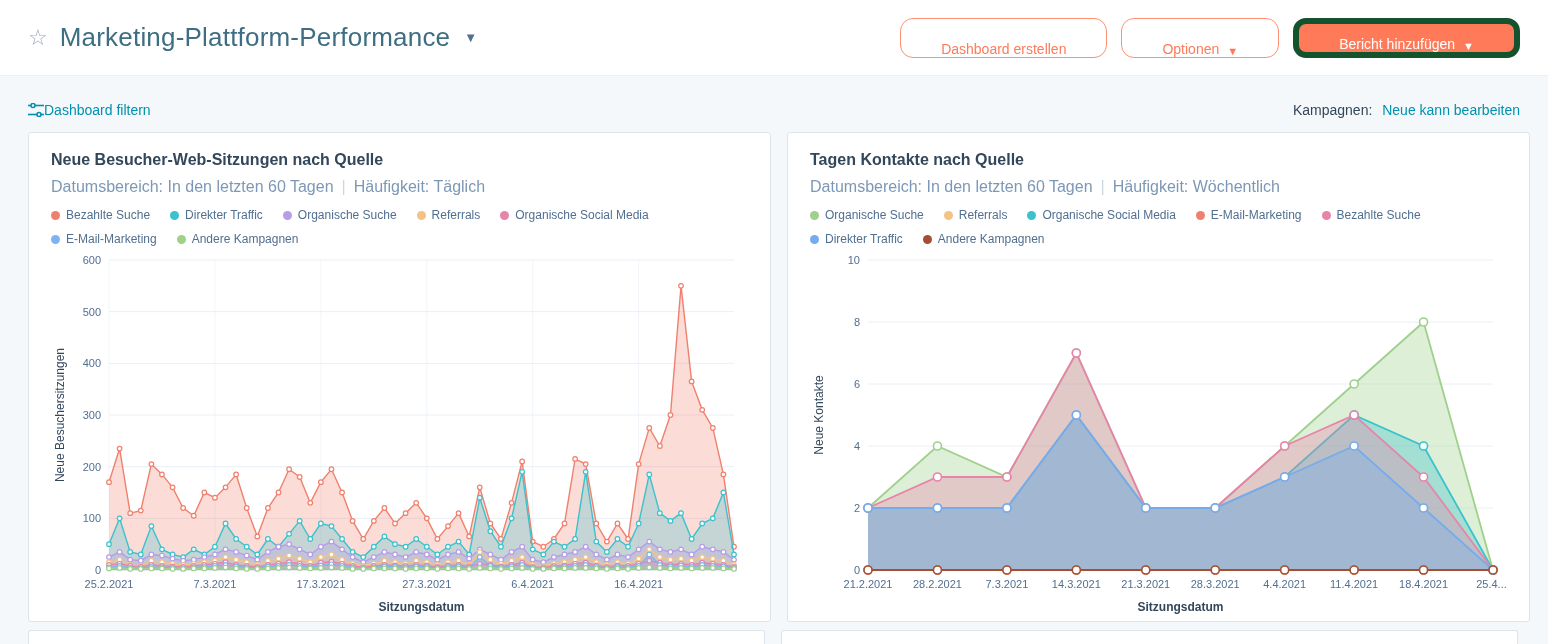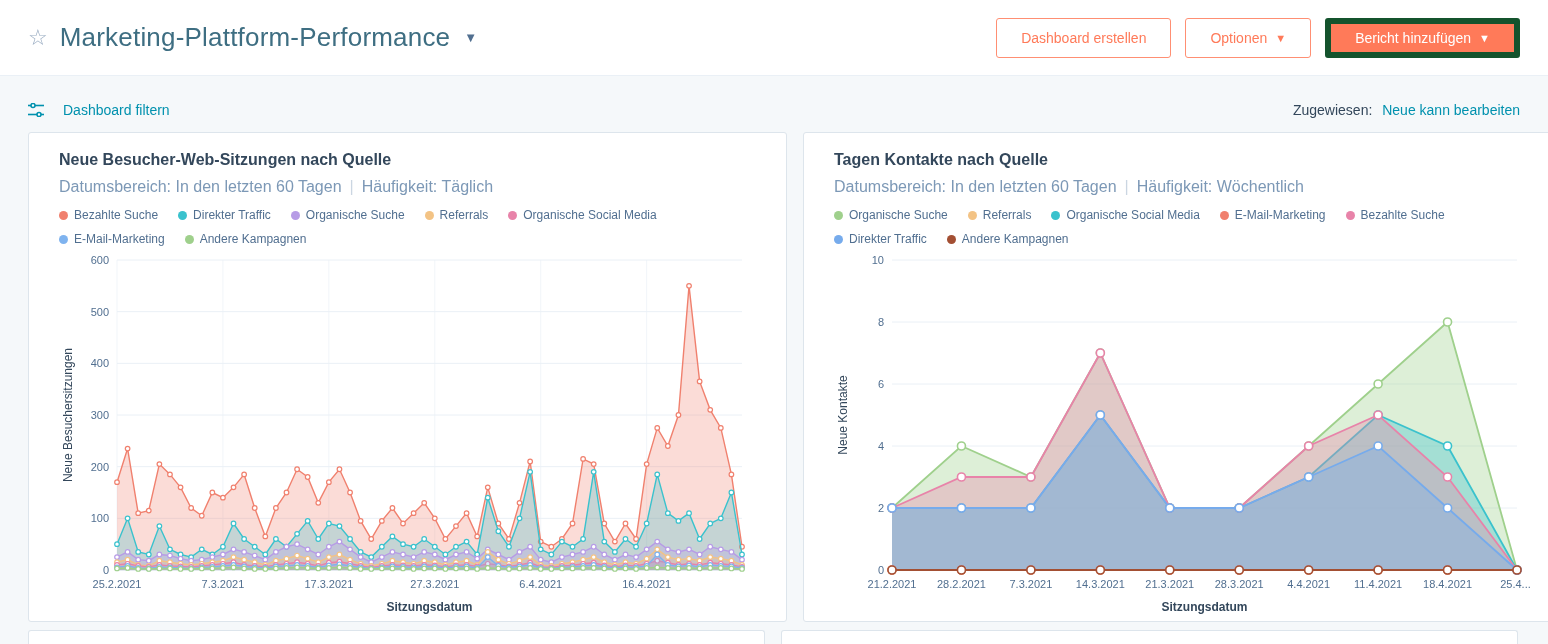--- a/index.html
+++ b/index.html
@@ -15,39 +15,39 @@
     height:76px; background:#ffffff; border-bottom:1px solid #eaf0f6;
     display:flex; align-items:center; justify-content:space-between;
     padding:0 28px;
   }
   .title-wrap { display:flex; align-items:center; gap:12px; }
   .star-icon { font-size:22px; color:#99acc2; cursor:pointer; line-height:1; }
   .page-title { font-size:26px; font-weight:400; color:#3e6e82; margin:0; letter-spacing:.2px; }
   .title-caret { color:#516f90; font-size:13px; margin-left:2px; cursor:pointer; }
   .header-actions { display:flex; gap:14px; align-items:center; }
   .btn {
-    font-family:inherit; font-size:14px; height:40px; padding:0 24px;
-    border-radius:3px; cursor:pointer; display:inline-flex; align-items:center; gap:8px;
+    font-family:inherit; font-size:14px; height:40px; padding:0 40px;
+    border-radius:13px; cursor:pointer; display:inline-flex; align-items:flex-end; gap:8px;
   }
   .btn.outline { background:#fff; border:1px solid #ff8f73; color:#ff7a59; }
   .btn.solid   { background:#ff7a59; border:6px solid #14532d; color:#fff; }
   .btn .caret { font-size:11px; }
   
   .toolbar {
     display:flex; justify-content:space-between; align-items:center;
     padding:26px 28px 12px 28px;
   }
-  .filter-link { display:flex; align-items:center; gap:19px; color:#0091ae; font-size:14px; cursor:pointer; }
+  .filter-link { display:flex; align-items:center; gap:0; color:#0091ae; font-size:14px; cursor:pointer; }
   .assigned { font-size:14px; color:#33475b; }
   .assigned a { color:#0091ae; text-decoration:none; cursor:pointer; margin-left:6px; }
   
   .cards { display:flex; gap:16px; padding:2px 28px 0 28px; }
   .card {
     background:#fff; border:1px solid #dde5ec; border-radius:3px;
-    width:887px; height:490px; padding:16px 30px;
+    width:887px; height:490px; padding:16px 22px;
   }
   .card-title { font-size:16px; font-weight:bold; color:#33475b; margin:2px 0 9px 0; }
   .card-meta { font-size:16px; color:#7c98b6; margin-bottom:12px; }
   .card-meta .sep { margin:0 8px; color:#cbd6e2; }
   .legend { display:flex; flex-wrap:wrap; column-gap:20px; row-gap:5px; margin-bottom:4px; }
   .legend-item { display:inline-flex; align-items:center; gap:6px; font-size:12px; color:#516f90; cursor:pointer; }
   .legend-dot { width:9px; height:9px; border-radius:50%; display:inline-block; }
   .legend-break { width:100%; height:0; }
   svg text.tick { font-size:11px; fill:#516f90; font-family:"Liberation Sans", sans-serif; }
   svg text.axis-label { font-size:12px; fill:#33475b; font-family:"Liberation Sans", sans-serif; }
@@ -85,21 +85,21 @@
       <g stroke="#0091ae" stroke-width="1.6" fill="#fff">
         <line x1="0" y1="2.5" x2="16" y2="2.5"></line>
         <line x1="0" y1="11.5" x2="16" y2="11.5"></line>
         <circle cx="5" cy="2.5" r="2" fill="#fff"></circle>
         <circle cx="11" cy="11.5" r="2" fill="#fff"></circle>
       </g>
     </svg>
     <span>Dashboard filtern</span>
   </div>
   <div class="assigned">
-    <span>Zugewiesen:</span>
+    <span>Kampagnen:</span>
     <a>Neue kann bearbeiten</a>
   </div>
 </div>
 
 <main class="cards">
   <section class="card">
     <h2 class="card-title">Neue Besucher-Web-Sitzungen nach Quelle</h2>
     <div class="card-meta">
       <span>Datumsbereich: In den letzten 60 Tagen</span><span class="sep">|</span><span>Häufigkeit: Täglich</span>
     </div>

